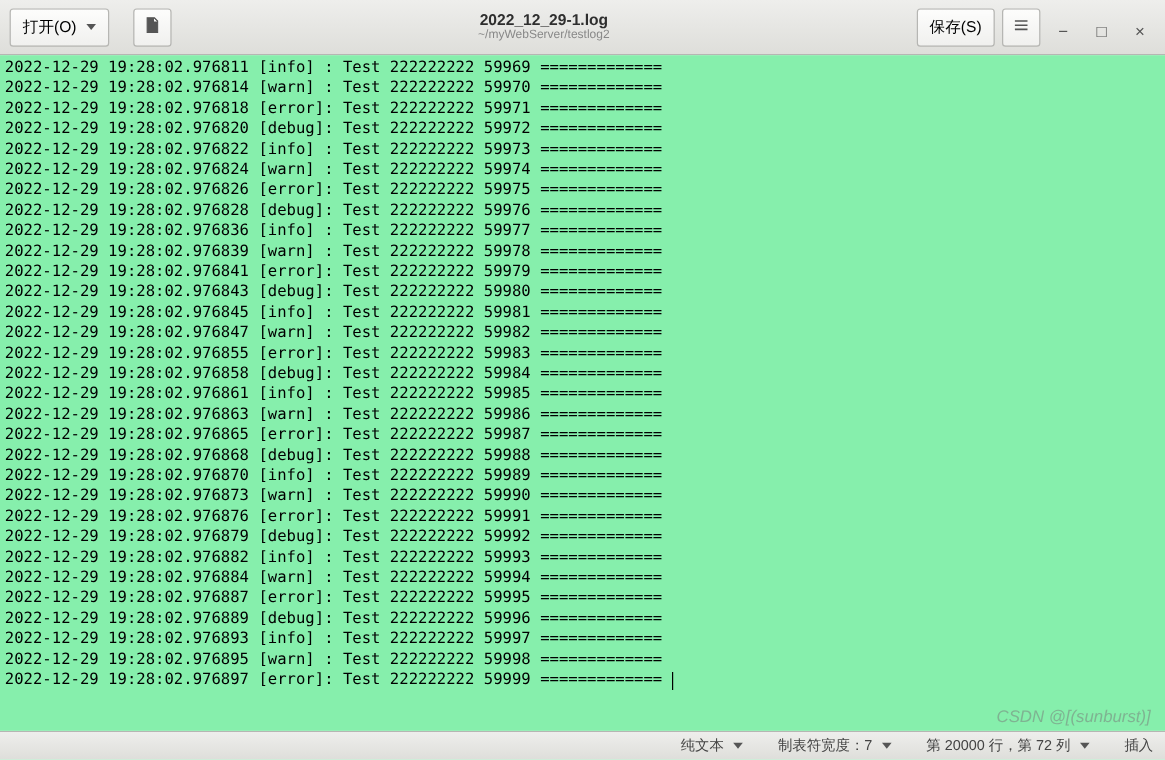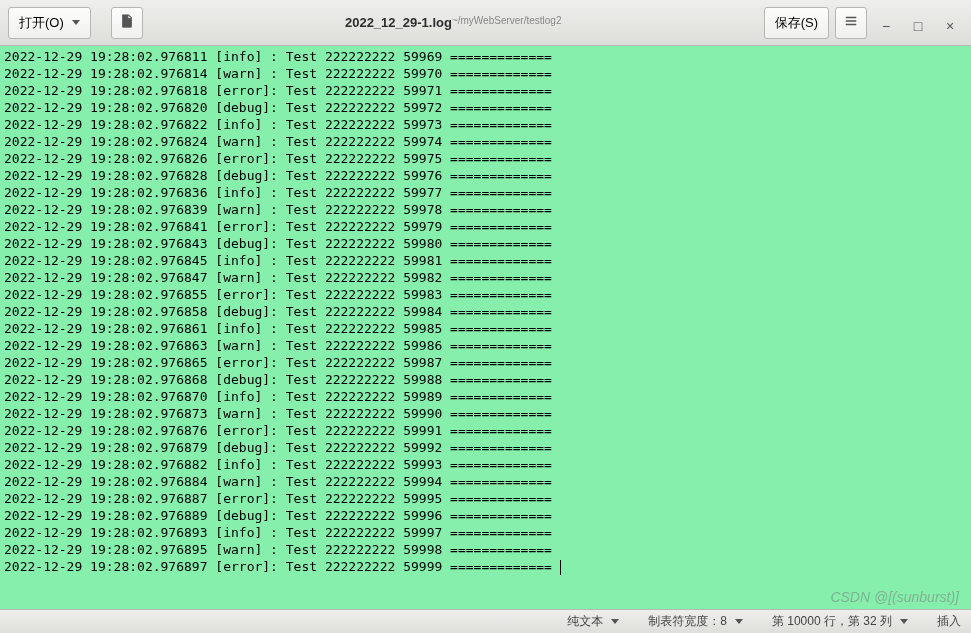--- a/index.html
+++ b/index.html
@@ -32,22 +32,21 @@
       display: flex;
       align-items: center;
       gap: 4px;
       height: 32px;
     }
     .btn-icon { padding: 6px 8px; }
     .title-block {
       flex: 1;
       text-align: center;
       display: flex;
-      flex-direction: row;
-      justify-content: center;
+      flex-direction: column;
       line-height: 1.2;
     }
     .title-main { font-weight: bold; font-size: 13px; color: #2e2e2e; }
     .title-sub { font-size: 10px; color: #888; }
     .spacer-right { display: flex; align-items: flex-end; gap: 6px; }
     .win-btn {
       width: 26px; height: 26px;
       display: flex; align-items: center; justify-content: center;
       border-radius: 3px;
       cursor: pointer;
@@ -186,21 +185,21 @@
 2022-12-29 19:28:02.976895 [warn] : Test 222222222 59998 =============
 2022-12-29 19:28:02.976897 [error]: Test 222222222 59999 ============= <span class="cursor-mark"></span></div>
   <div class="watermark">CSDN @[(sunburst)]</div>
 </div>
 
 <div class="statusbar">
   <div class="status-item dropdown-caret">
     <span>纯文本</span>
   </div>
   <div class="status-item dropdown-caret">
-    <span>制表符宽度：8</span>
+    <span>制表符宽度：7</span>
   </div>
   <div class="status-item dropdown-caret">
-    <span>第 10000 行，第 32 列</span>
+    <span>第 20000 行，第 72 列</span>
   </div>
   <div class="status-item">
     <span>插入</span>
   </div>
 </div>
 
 </body></html>

